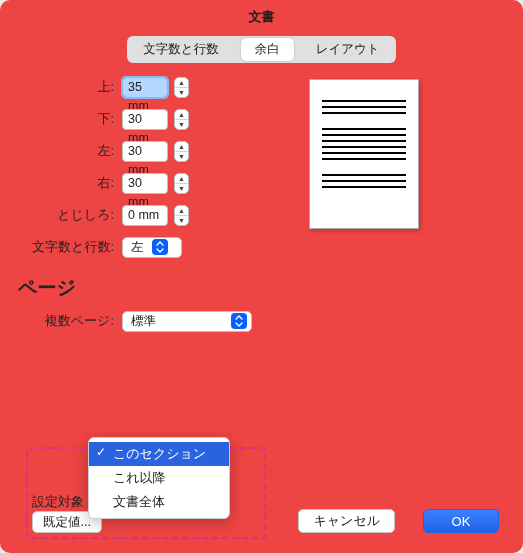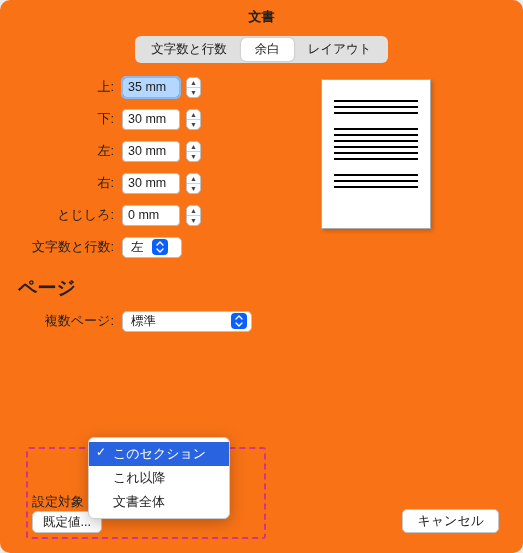--- a/index.html
+++ b/index.html
@@ -9,39 +9,40 @@
     font-size: 13px;
     background: #ececec;
     color: #222;
     width: 523px;
     height: 553px;
     overflow: hidden;
   }
   .dialog {
     width: 523px;
     height: 553px;
-    background: #f97316;
+    background: #ef4444;
     border-radius: 10px;
     position: relative;
   }
   .titlebar {
     text-align: center;
     padding: 8px 0 10px 0;
     font-size: 13px;
     font-weight: 600;
   }
   .tabs {
     text-align: center;
     margin-bottom: 12px;
   }
   .segmented {
     display: inline-flex;
     background: #e0e0e0;
     border-radius: 6px;
     padding: 2px;
+    gap: 8px;
   }
   .seg {
     padding: 3px 14px;
     font-size: 12.5px;
     border-radius: 5px;
     cursor: pointer;
   }
   .seg.active {
     background: #fff;
     box-shadow: 0 0 2px rgba(0,0,0,0.25);
@@ -62,21 +63,21 @@
     margin-bottom: 8px;
     height: 24px;
   }
   .label {
     width: 104px;
     text-align: right;
     padding-right: 8px;
     font-size: 13px;
   }
   .input-box {
-    width: 58px;
+    width: 46px;
     height: 21px;
     border: 1px solid #bdbdbd;
     border-radius: 4px;
     background: #fff;
     font-size: 12.5px;
     padding: 0 5px;
     line-height: 19px;
     display: inline-block;
   }
   .input-box.focused {
@@ -381,17 +382,18 @@
   <div class="popup">
     <div class="popup-item selected">このセクション</div>
     <div class="popup-item">これ以降</div>
     <div class="popup-item">文書全体</div>
   </div>
 
   <div class="default-btn">既定値...</div>
 
   <div class="footer-btns">
     <div class="btn">キャンセル</div>
+    <div class="btn primary">OK</div>
   </div>
 
   <div class="highlight-box"></div>
 
 </div>
 
 </body></html>

